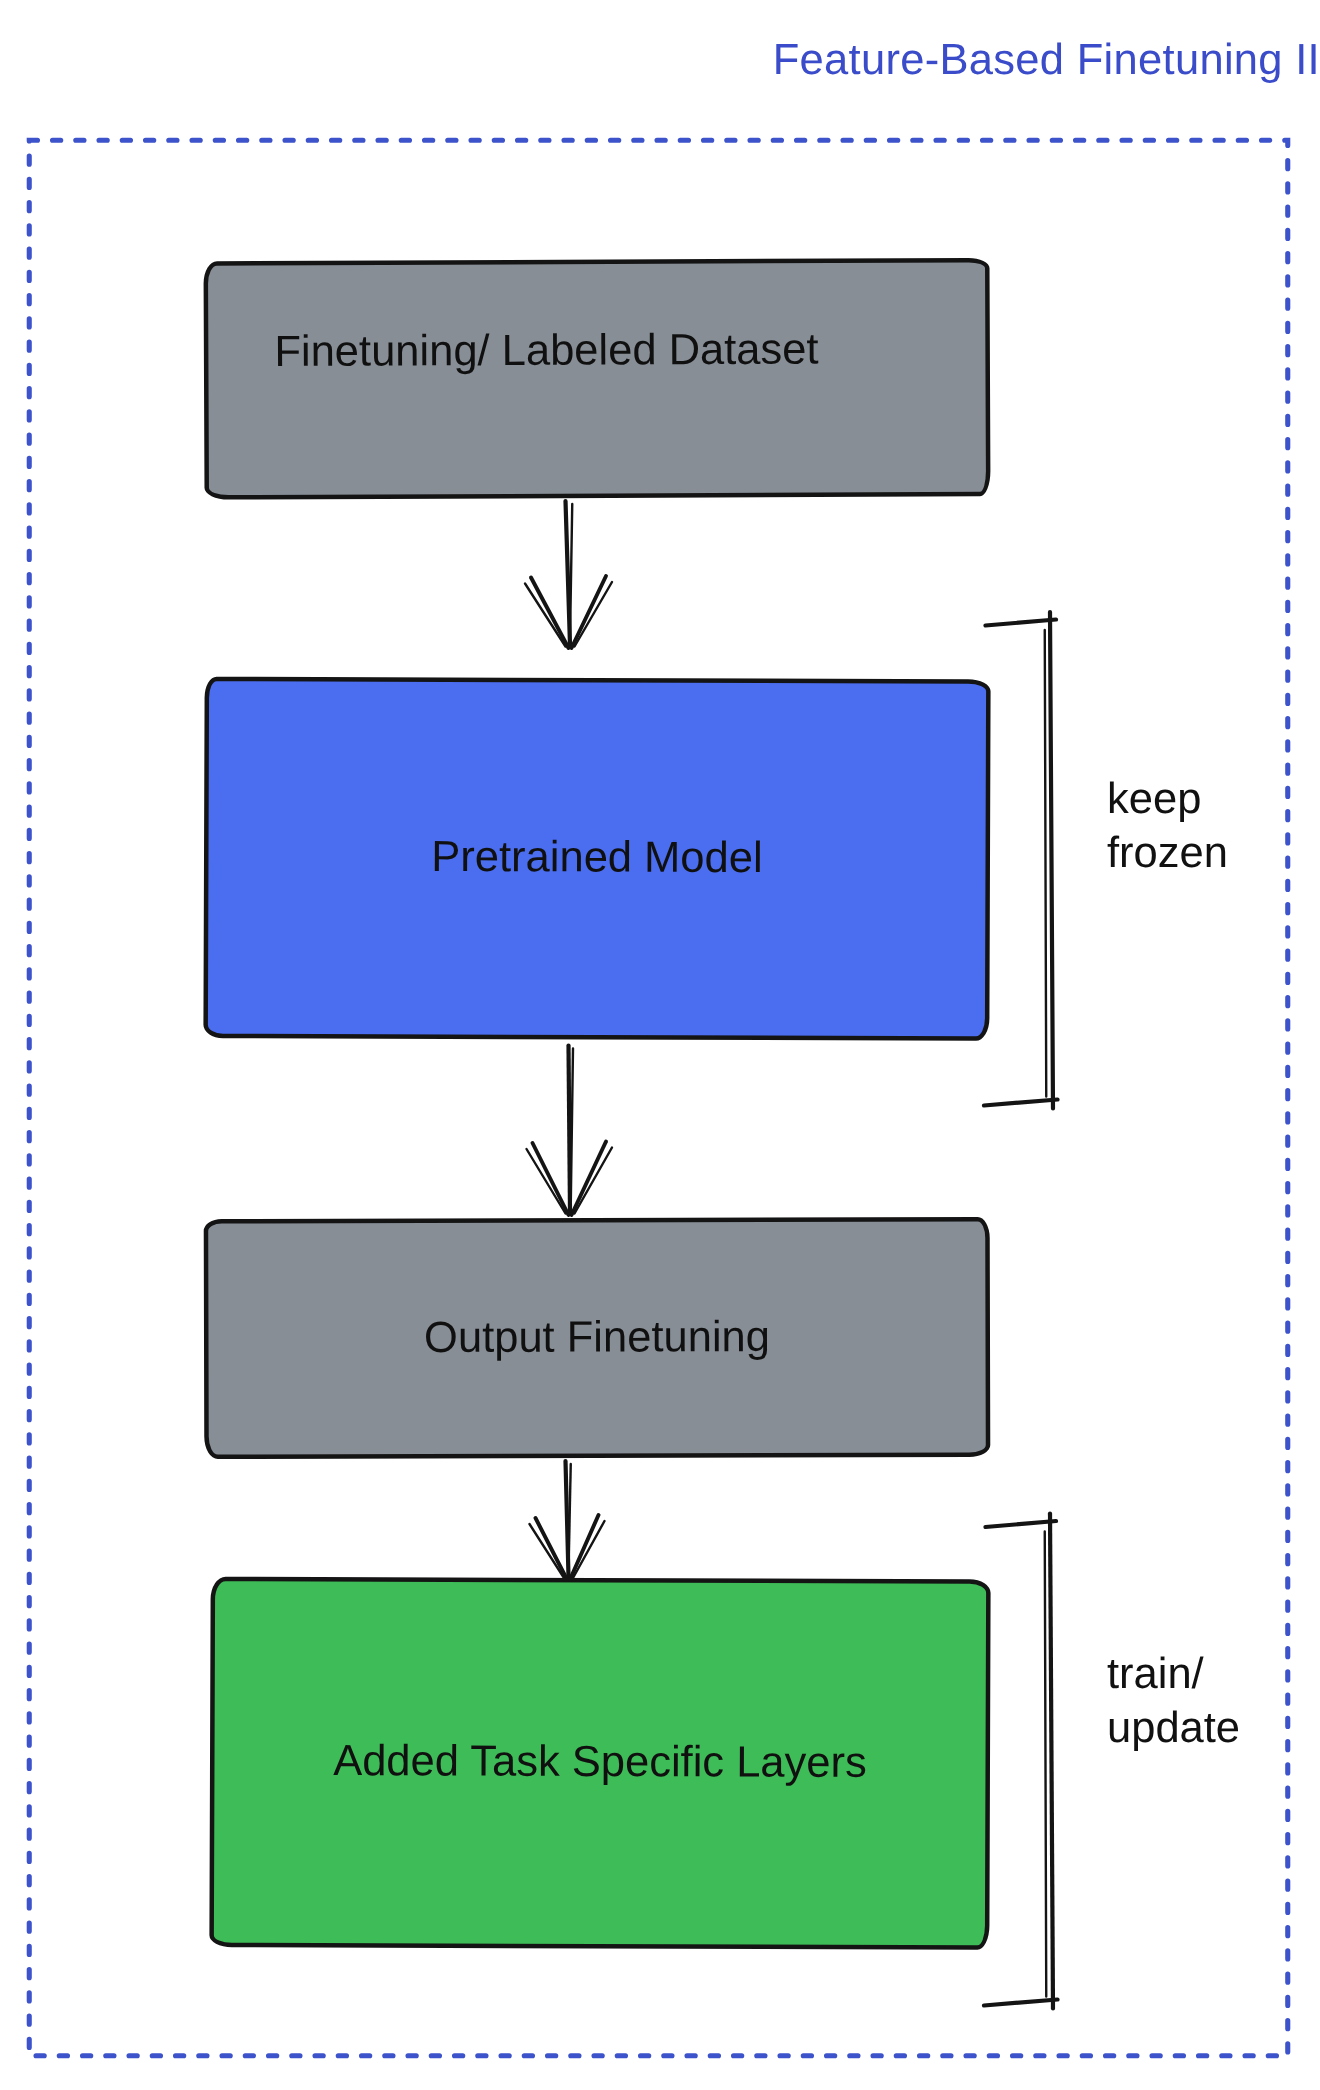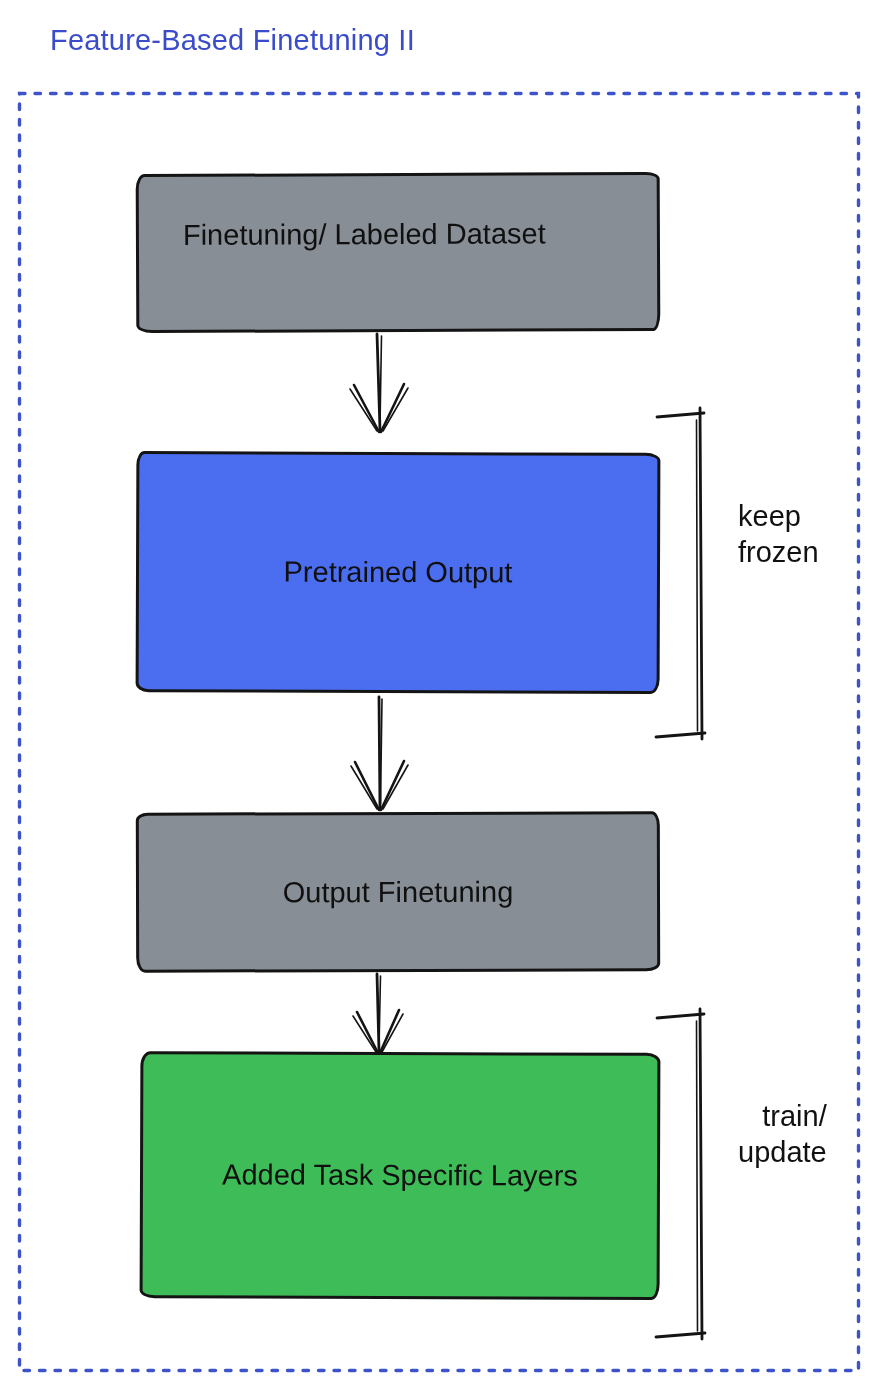--- a/index.html
+++ b/index.html
@@ -10,21 +10,21 @@
     background: #ffffff;
     font-family: "Liberation Sans", sans-serif;
     color: #161616;
     overflow: hidden;
   }
   .title {
     position: absolute;
     left: 50px;
     top: 24px;
     width: 830px;
-    text-align: left;
+    text-align: right;
     font-size: 29px;
     letter-spacing: 0.2px;
     color: #3a4cc9;
   }
   .gfx {
     position: absolute;
     left: 0; top: 0;
     width: 880px; height: 1393px;
     pointer-events: none;
   }
@@ -62,22 +62,22 @@
     border-radius: 10px 14px 8px 15px / 15px 9px 16px 8px;
     transform: rotate(0.2deg);
   }
   .side-label {
     position: absolute;
     font-size: 29px;
     line-height: 1.25;
     color: #111111;
     white-space: pre-line;
   }
-  .label-keep-frozen { left: 738px; top: 498px; }
-  .label-train-update { left: 738px; top: 1098px; text-align: right; }
+  .label-keep-frozen { left: 738px; top: 515px; }
+  .label-train-update { left: 738px; top: 1098px; }
 </style>
 </head>
 <body>
 
 <div class="canvas">
 
   <div class="title">Feature-Based Finetuning II</div>
 
   <svg class="gfx" width="880" height="1393" viewBox="0 0 880 1393" fill="none" xmlns="http://www.w3.org/2000/svg">
 
@@ -123,21 +123,21 @@
       <path d="M696.5,1021 L697.5,1331" stroke-width="1.6"></path>
       <path d="M656,1337 L705,1333" stroke-width="2.8"></path>
     </g>
   </svg>
 
   <div class="node node-dataset" style="background-color: rgb(135, 142, 150);">
     <span class="node-label">Finetuning/ Labeled Dataset</span>
   </div>
 
   <div class="node node-pretrained" style="background-color: rgb(75, 110, 240);">
-    <span class="node-label">Pretrained Output</span>
+    <span class="node-label">Pretrained Model</span>
   </div>
 
   <div class="node node-embeddings" style="background-color: rgb(135, 142, 150);">
     <span class="node-label">Output Finetuning</span>
   </div>
 
   <div class="node node-tasklayers" style="background-color: rgb(62, 188, 87);">
     <span class="node-label">Added Task Specific Layers</span>
   </div>
 

